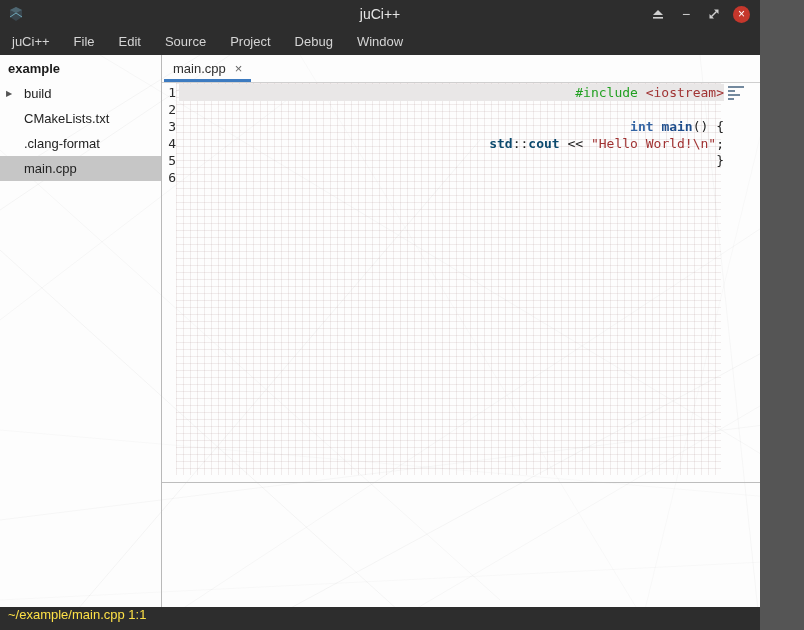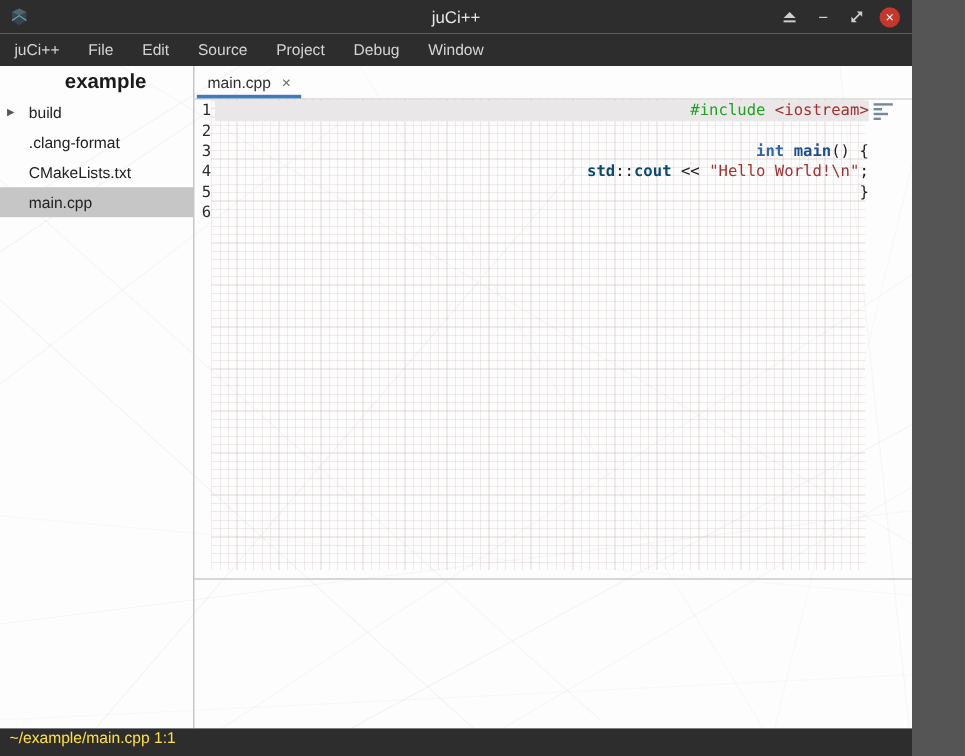--- a/index.html
+++ b/index.html
@@ -33,21 +33,21 @@
     position:absolute;left:0;top:28px;width:100%;height:27px;z-index:3;
     background:var(--bar_bg,#2d2d2d);display:flex;align-items:center;padding-left:0;
   }
   .menu-item{color:#d4d4d4;font-size:13px;padding:0 12px;height:100%;
     display:flex;align-items:center;}
   
   .content{position:absolute;left:0;top:55px;width:804px;height:552px;display:flex;z-index:1;}
   
   .sidebar{width:161px;flex:none;border-right:1px solid #b9b9b9;position:relative;}
   .tree-root{height:26px;display:flex;align-items:center;padding-left:8px;
-    font-weight:bold;font-size:17px;color:#1a1a1a;margin-left:46px;}
+    font-weight:bold;font-size:13px;color:#1a1a1a;}
   .tree-item{height:25px;display:flex;align-items:center;font-size:13px;color:#222;}
   .tree-item .expander{width:18px;flex:none;text-align:center;font-size:8px;color:#555;}
   .tree-item .lbl{padding-left:6px;text-align:right;}
   .tree-item.selected{background:var(--selection,#c6c6c6);}
   
   .editor-col{flex:1;display:flex;flex-direction:column;position:relative;}
   .tabbar{height:27px;flex:none;border-bottom:1px solid #cfcfcf;display:flex;align-items:stretch;}
   .tab{position:relative;display:flex;align-items:center;gap:9px;padding:0 11px;font-size:13px;color:#2e2e2e;}
   .tab.active::after{content:"";position:absolute;left:2px;right:2px;bottom:0;height:3px;
     background:var(--accent,#3d7bc0);}
@@ -147,25 +147,25 @@
   <div class="content">
 
     <div class="sidebar">
       <div class="tree-root">example</div>
       <div class="tree-item">
         <span class="expander">▶</span>
         <span class="lbl">build</span>
       </div>
       <div class="tree-item">
         <span class="expander"></span>
-        <span class="lbl">.clang-format</span>
+        <span class="lbl">CMakeLists.txt</span>
       </div>
       <div class="tree-item">
         <span class="expander"></span>
-        <span class="lbl">CMakeLists.txt</span>
+        <span class="lbl">.clang-format</span>
       </div>
       <div class="tree-item selected">
         <span class="expander"></span>
         <span class="lbl">main.cpp</span>
       </div>
     </div>
 
     <div class="editor-col">
 
       <div class="tabbar">

